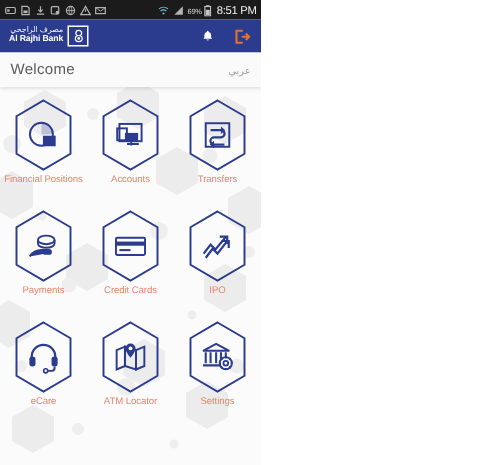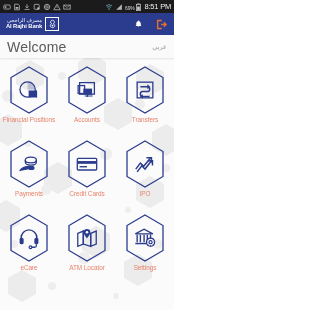--- a/index.html
+++ b/index.html
@@ -112,21 +112,21 @@
     height: 23px;
     background: #fafafa;
     display: flex;
     align-items: center;
     padding: 0 7px;
     box-sizing: border-box;
     box-shadow: 0 1px 2px rgba(0,0,0,.10);
     z-index: 5;
   }
   .welcome-title {
-    font-size: 14px;
+    font-size: 10px;
     color: #5a5a5a;
     letter-spacing: .2px;
   }
   .welcome-spacer { flex: 1; }
   .lang-toggle {
     font-size: 6.5px;
     color: #9a9a9a;
     direction: rtl;
   }
 

